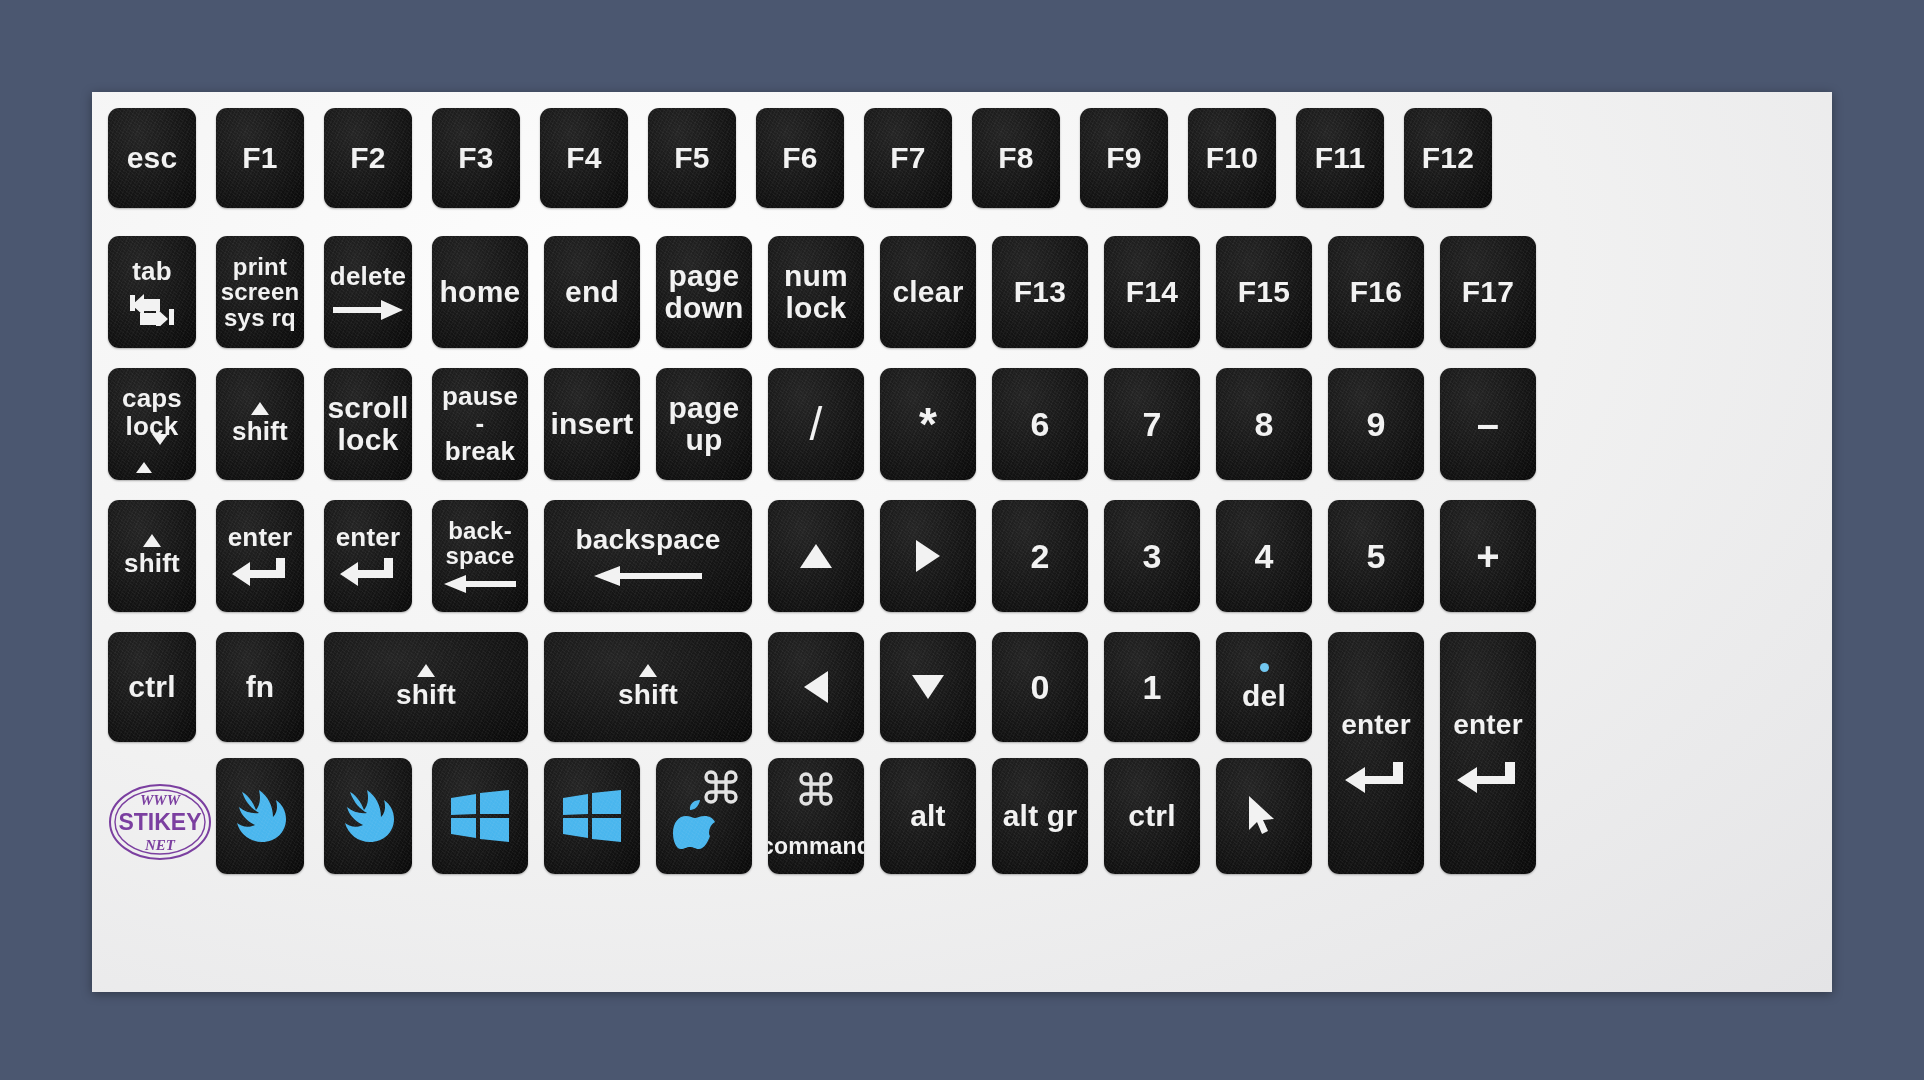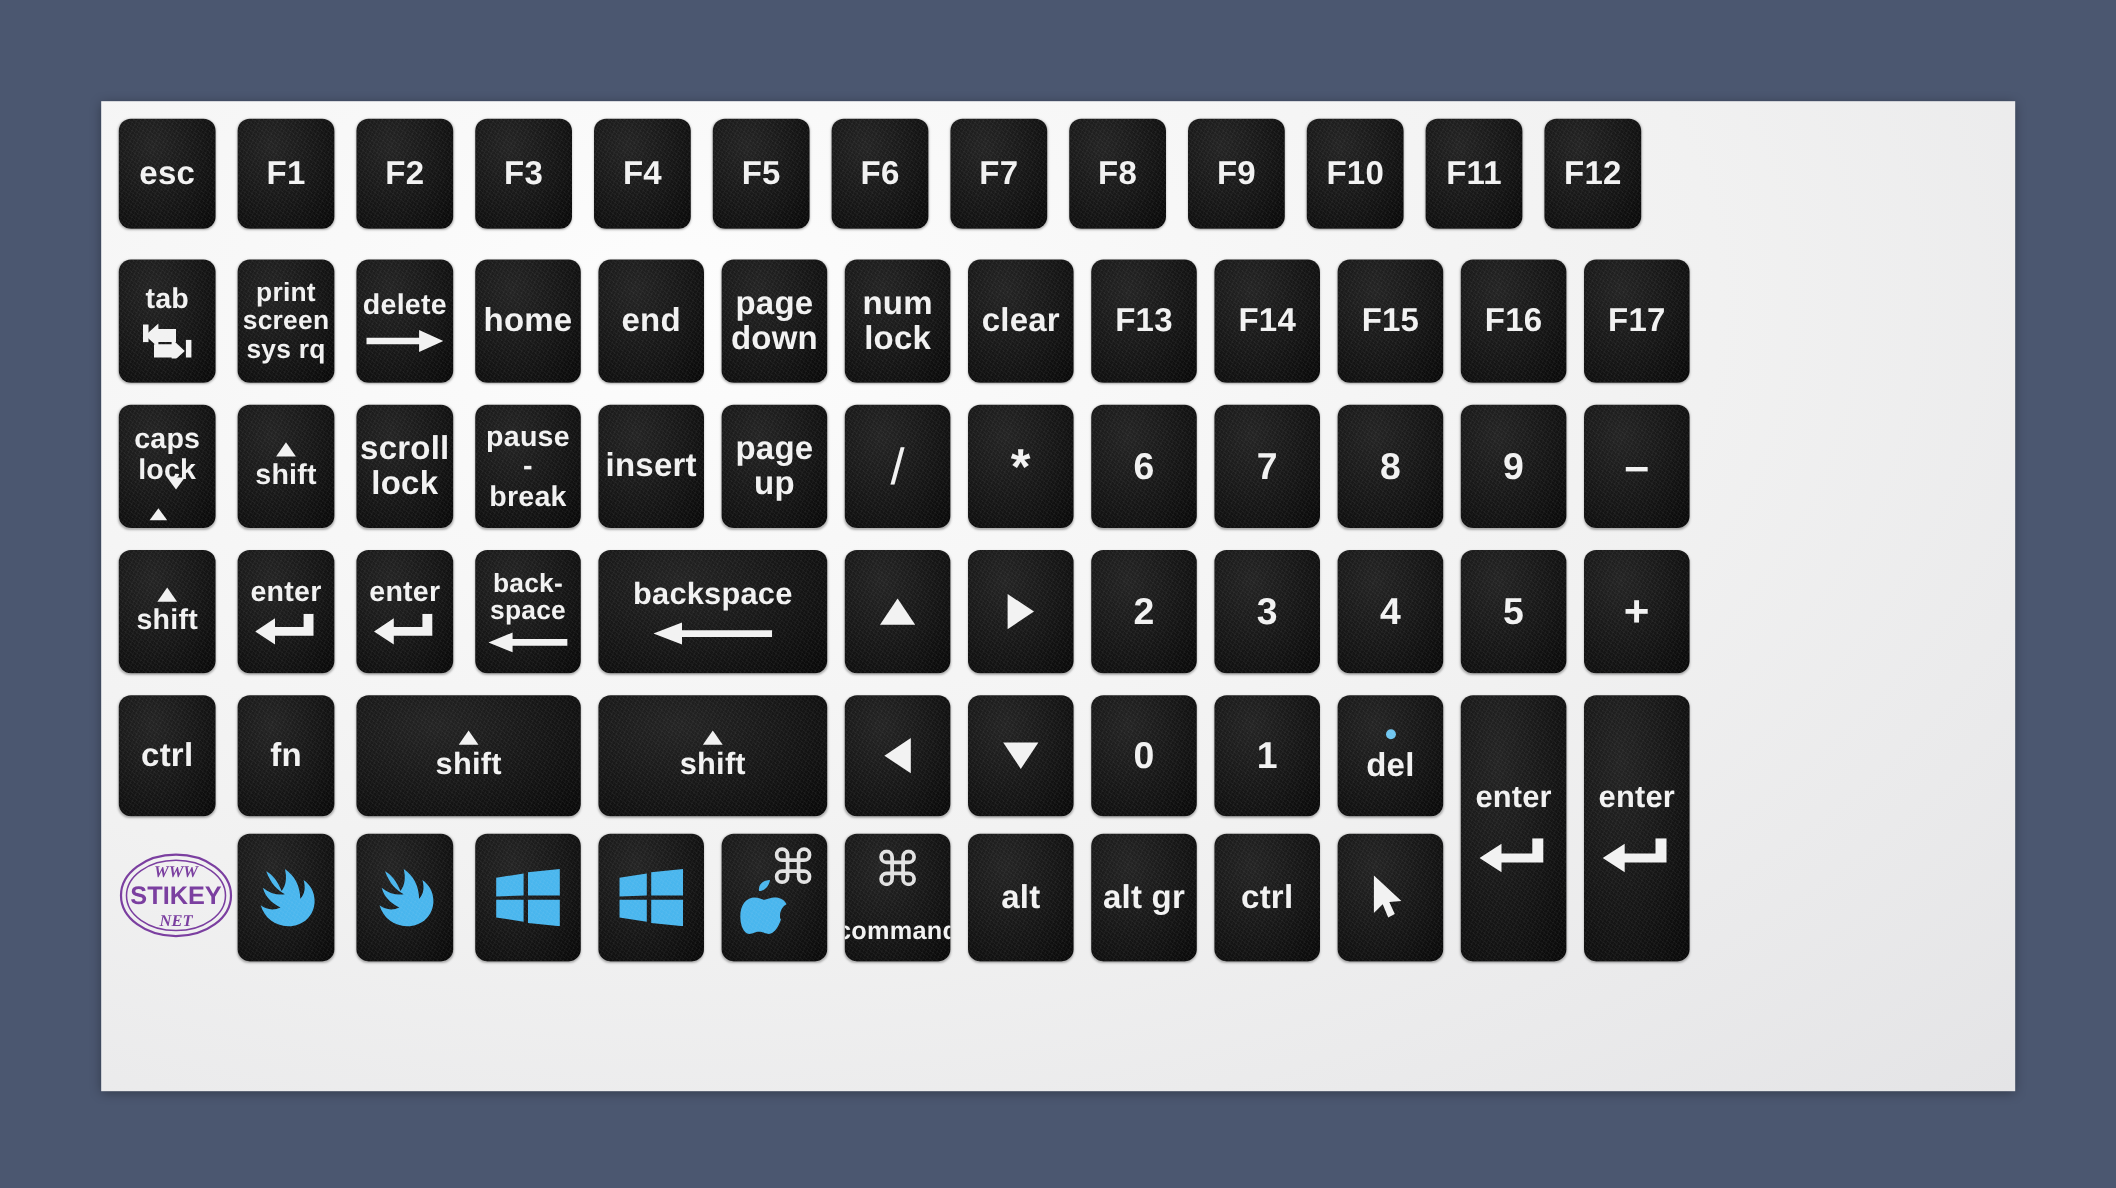--- a/index.html
+++ b/index.html
@@ -63,21 +63,21 @@
   .tri-big-dn{width:0;height:0;border-left:16px solid transparent;border-right:16px solid transparent;border-top:24px solid #f2f2f2;}
   .tri-big-l{width:0;height:0;border-top:16px solid transparent;border-bottom:16px solid transparent;border-right:24px solid #f2f2f2;}
   .tri-big-r{width:0;height:0;border-top:16px solid transparent;border-bottom:16px solid transparent;border-left:24px solid #f2f2f2;}
 
   svg.gl{display:block;}
 
   
   .blue{fill:#49b6ee;}
 
   
-  #logo{position:absolute;display:flex;align-items:flex-start;justify-content:center;}
+  #logo{position:absolute;display:flex;align-items:flex-end;justify-content:center;}
 
   .dot-blue{width:9px;height:9px;border-radius:50%;background:#6fc6f0;margin:0 auto 8px;}
 </style>
 </head>
 <body>
 
 <div id="stage">
   <div id="sheet">
 
     <div class="key big" style="left:16px;top:16px;width:88px;height:100px;">

